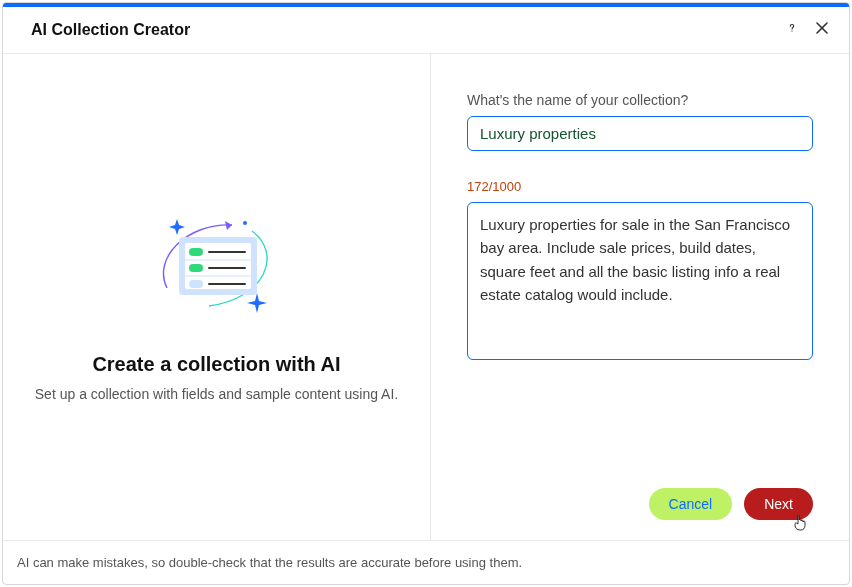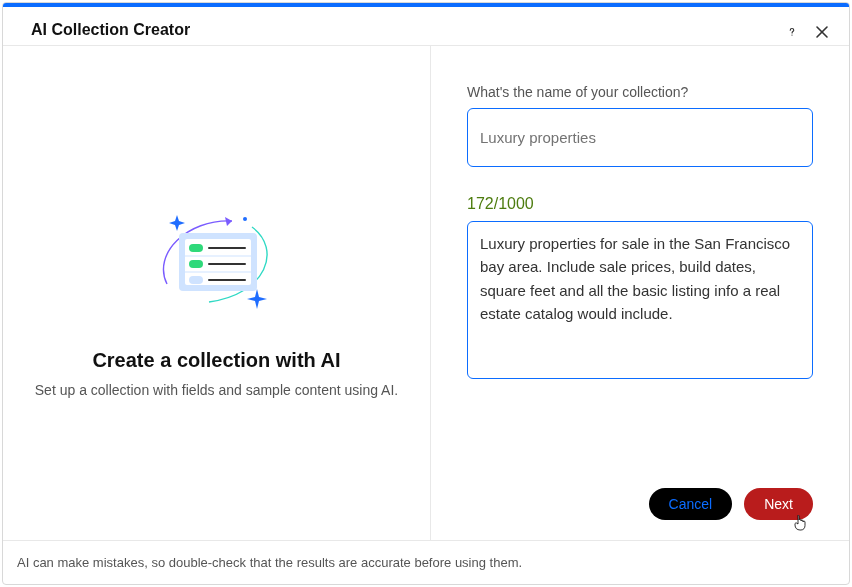--- a/index.html
+++ b/index.html
@@ -24,22 +24,22 @@
       flex-direction: column;
       background: #fff;
       overflow: hidden;
     }
     .top-bar {
       height: 4px;
       background: #0b6cff;
     }
     .header {
       display: flex;
-      align-items: flex-end;
-      padding: 14px 20px 6px 28px;
+      align-items: flex-start;
+      padding: 14px 20px 14px 28px;
       border-bottom: 1px solid #e8e8e8;
     }
     .header-title {
       font-size: 16px;
       font-weight: 600;
       color: #111;
       flex: 1;
     }
     .header-icons {
       display: flex;
@@ -96,30 +96,30 @@
       color: #555;
       margin-bottom: 8px;
     }
     .label-row {
       display: flex;
       justify-content: space-between;
       align-items: baseline;
       margin-bottom: 8px;
     }
     .char-count {
-      font-size: 16px;
-      color: #4d7c0f;
+      font-size: 13px;
+      color: #c2410c;
     }
     .text-input {
       width: 100%;
-      padding: 20px 12px;
+      padding: 8px 12px;
       font-size: 15px;
       border: 1px solid #0b6cff;
       border-radius: 6px;
-      color: #737373;
+      color: #14532d;
       font-family: inherit;
       outline: none;
       margin-bottom: 28px;
     }
     .textarea-input {
       width: 100%;
       height: 158px;
       padding: 10px 12px;
       font-size: 15px;
       line-height: 1.55;
@@ -140,21 +140,21 @@
     .btn {
       padding: 8px 20px;
       border-radius: 18px;
       font-size: 14px;
       font-weight: 500;
       cursor: pointer;
       border: none;
       font-family: inherit;
     }
     .btn-cancel {
-      background: #000000;
+      background: #bef264;
       color: #0b6cff;
     }
     .btn-next {
       background: #b91c1c;
       color: #fff;
       position: relative;
     }
     .cursor-icon {
       position: absolute;
       bottom: -14px;

